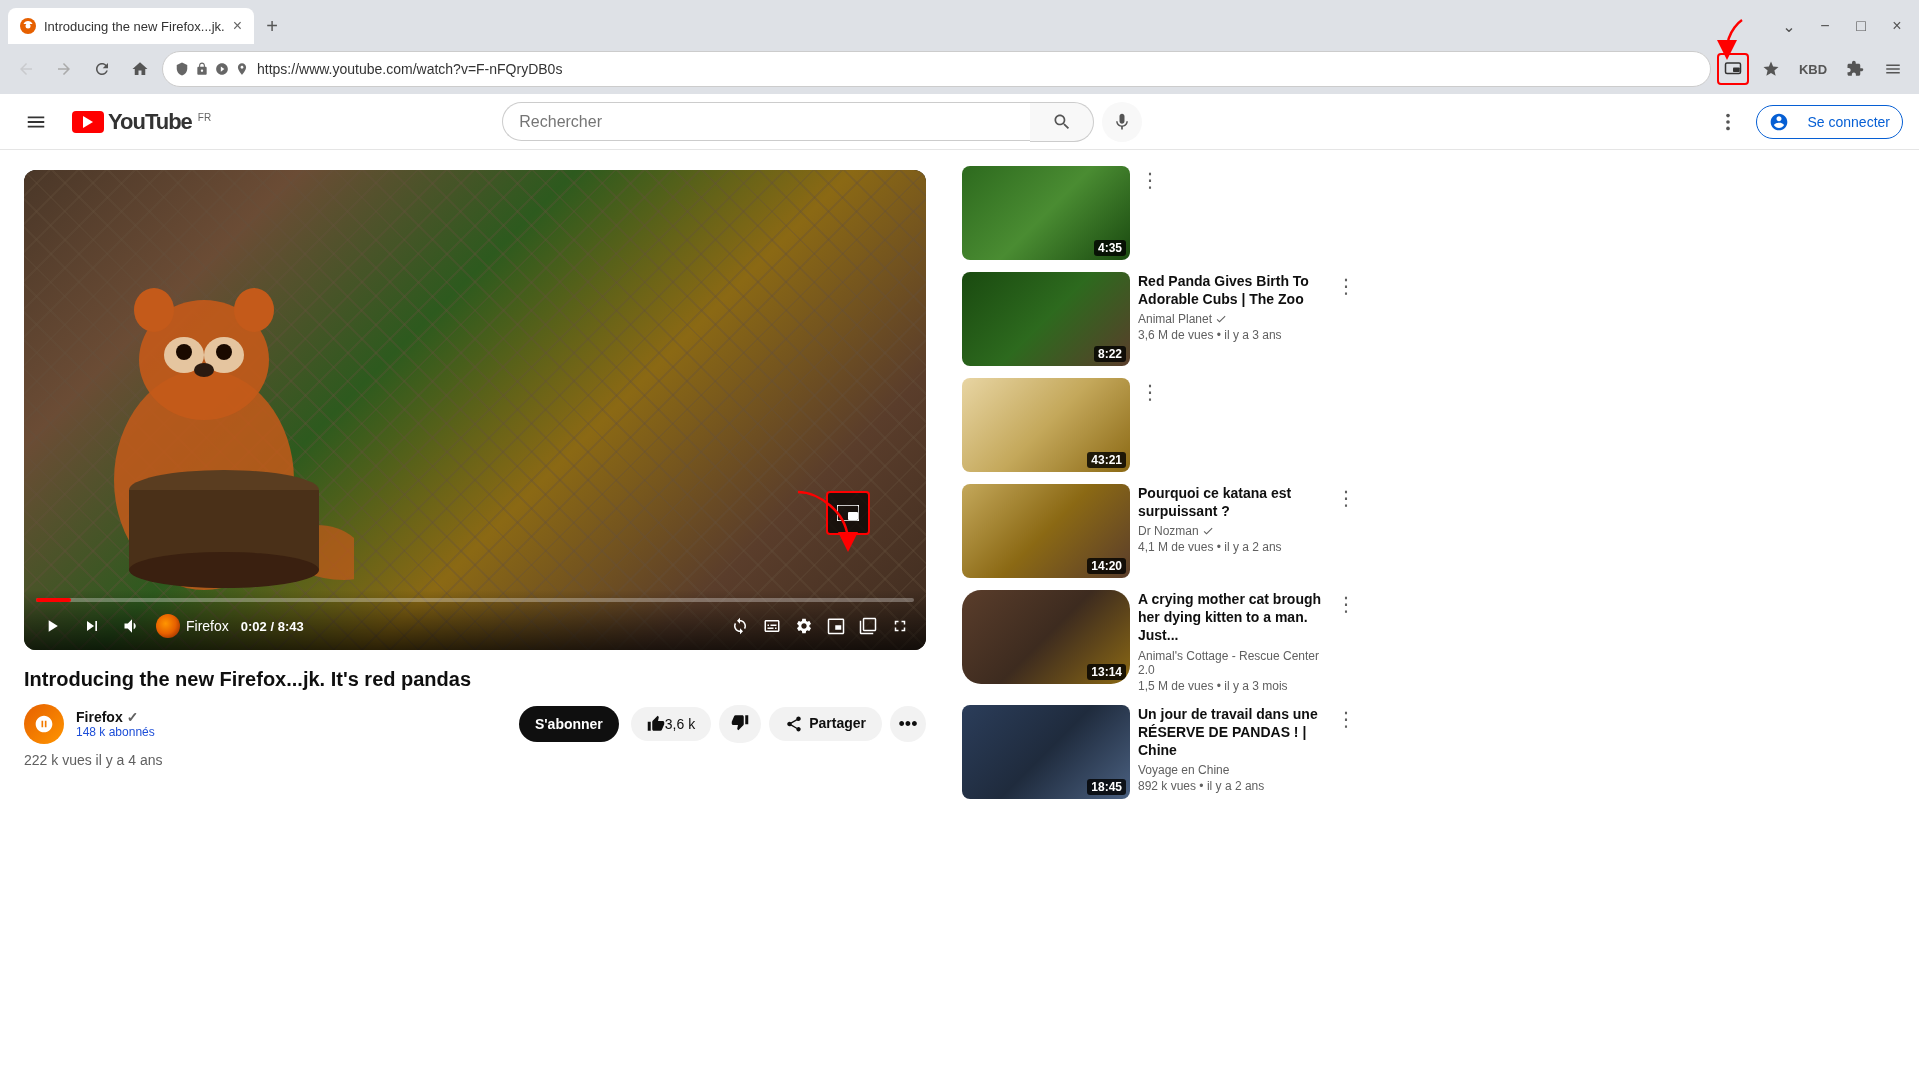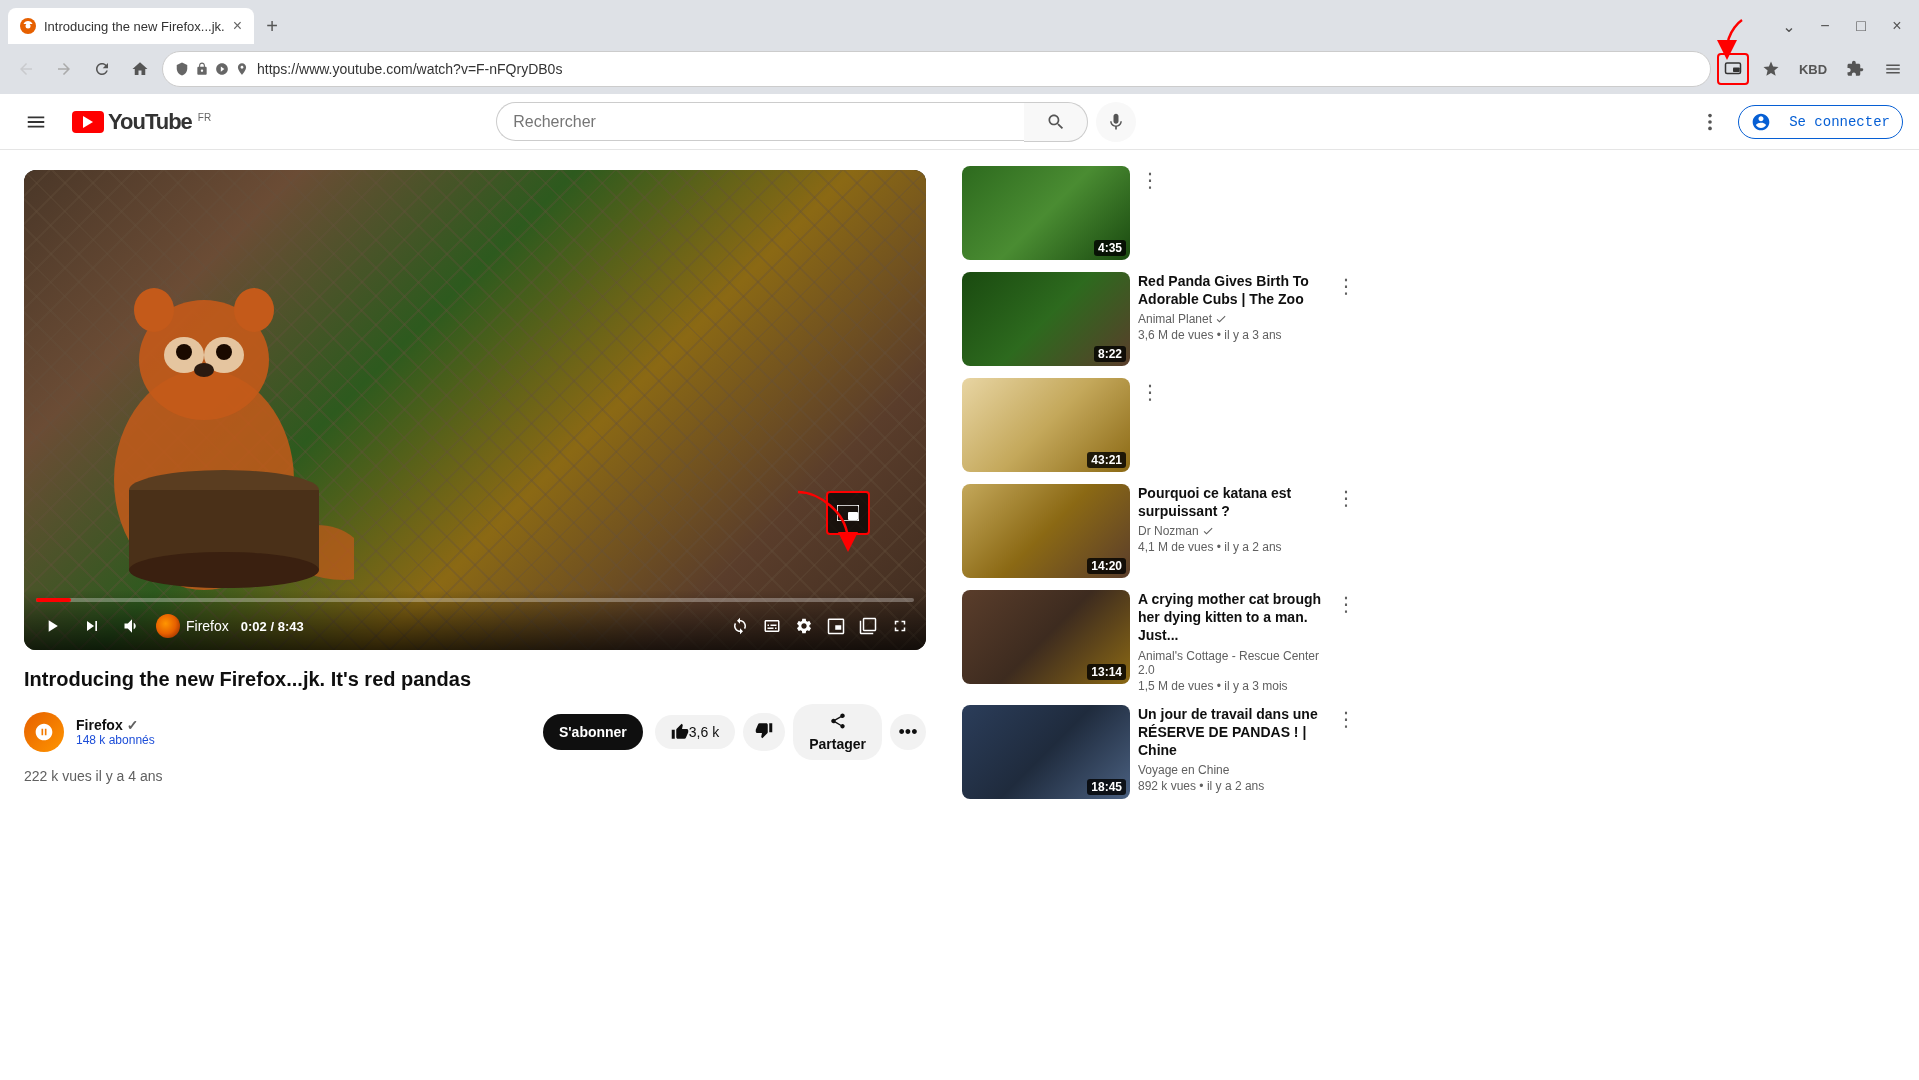--- a/index.html
+++ b/index.html
@@ -34,21 +34,21 @@
     .yt-logo-icon { width: 32px; height: 22px; background: #ff0000; border-radius: 4px; display: flex; align-items: center; justify-content: center; }
     .yt-logo-icon::after { content: ''; border-left: 10px solid white; border-top: 6px solid transparent; border-bottom: 6px solid transparent; }
     .yt-logo-text { font-size: 22px; font-weight: 700; color: #333; letter-spacing: -1px; }
     .yt-logo-lang { font-size: 10px; color: #666; margin-left: 2px; margin-top: -8px; }
     .yt-search-bar { flex: 1; display: flex; align-items: center; max-width: 640px; margin: 0 auto; }
     .yt-search-input { flex: 1; height: 39px; border: 1px solid #ccc; border-right: none; border-radius: 20px 0 0 20px; padding: 0 16px; font-size: 16px; outline: none; color: #333; }
     .yt-search-btn { height: 40px; width: 64px; background: #f8f8f8; border: 1px solid #ccc; border-left: none; border-radius: 0 20px 20px 0; cursor: pointer; display: flex; align-items: center; justify-content: center; font-size: 18px; color: #555; }
     .yt-mic-btn { height: 40px; width: 40px; background: #f8f8f8; border: none; border-radius: 50%; cursor: pointer; display: flex; align-items: center; justify-content: center; margin-left: 8px; font-size: 18px; color: #555; }
     .yt-header-right { display: flex; align-items: center; gap: 8px; margin-left: auto; }
     .yt-header-right-btn { background: none; border: none; cursor: pointer; font-size: 20px; color: #555; width: 40px; height: 40px; display: flex; align-items: center; justify-content: center; border-radius: 50%; }
-    .yt-signin-btn { display: flex; align-items: center; gap: 18px; border: 1px solid #065fd4; border-radius: 20px; padding: 6px 12px; color: #065fd4; font-size: 14px; font-weight: 500; cursor: pointer; background: none; font-family: Liberation Mono, monospace; }
+    .yt-signin-btn { display: flex; align-items: center; gap: 18px; border: 1px solid #065fd4; border-radius: 20px; padding: 6px 12px; color: #065fd4; font-size: 14px; font-weight: 500; cursor: pointer; background: none; }
 
     
     .yt-main { display: flex; background: #fff; }
     .yt-video-section { flex: 1; padding: 20px 24px; max-width: 950px; }
     .yt-sidebar { width: 420px; padding: 16px 12px; overflow-y: auto; }
 
     
     .video-container { position: relative; width: 100%; background: #000; border-radius: 12px; overflow: hidden; aspect-ratio: 16/9; max-height: 480px; }
     .video-bg { width: 100%; height: 100%; background: linear-gradient(135deg, #4a3728 0%, #6b4c35 20%, #2d5a1e 40%, #8b6914 60%, #5a3d2b 80%, #3d2b1f 100%); position: relative; overflow: hidden; display: flex; align-items: center; }
     .fence-overlay { position: absolute; top: 0; left: 0; right: 0; bottom: 0; background: repeating-linear-gradient(45deg, transparent, transparent 18px, rgba(100,80,60,0.3) 18px, rgba(100,80,60,0.3) 20px), repeating-linear-gradient(-45deg, transparent, transparent 18px, rgba(100,80,60,0.3) 18px, rgba(100,80,60,0.3) 20px); }
@@ -73,32 +73,32 @@
     .video-meta { display: flex; align-items: center; gap: 12px; margin-bottom: 8px; }
     .channel-avatar { width: 40px; height: 40px; border-radius: 50%; background: linear-gradient(135deg, #e66000, #ff9500); flex-shrink: 0; display: flex; align-items: center; justify-content: center; font-size: 18px; }
     .channel-info { flex: 1; }
     .channel-name { font-size: 14px; font-weight: 600; color: #0f0f0f; display: flex; align-items: center; gap: 4px; }
     .verified-icon { color: #606060; font-size: 14px; }
     .channel-subs { font-size: 12px; color: #1d4ed8; }
     .subscribe-btn { background: #0f0f0f; color: white; border: none; border-radius: 20px; padding: 10px 16px; font-size: 14px; font-weight: 600; cursor: pointer; }
     .action-btns { display: flex; align-items: center; gap: 8px; margin-left: auto; }
     .like-btn { display: flex; align-items: center; background: #f2f2f2; border: none; border-radius: 20px; padding: 8px 16px; font-size: 14px; font-weight: 400; cursor: pointer; color: #0f0f0f; }
     .dislike-btn { background: #f2f2f2; border: none; border-radius: 20px; padding: 8px 12px; cursor: pointer; color: #0f0f0f; font-size: 16px; }
-    .share-btn { display: flex; align-items: center; gap: 6px; background: #f2f2f2; border: none; border-radius: 20px; padding: 8px 16px; font-size: 14px; font-weight: 600; cursor: pointer; color: #0f0f0f; flex-direction: column; }
+    .share-btn { display: flex; gap: 6px; background: #f2f2f2; border: none; border-radius: 20px; padding: 8px 16px; font-size: 14px; font-weight: 600; cursor: pointer; color: #0f0f0f; }
     .more-btn { background: #f2f2f2; border: none; border-radius: 50%; padding: 8px; cursor: pointer; color: #0f0f0f; font-size: 18px; width: 36px; height: 36px; display: flex; align-items: center; justify-content: center; }
     .video-stats { font-size: 14px; color: #606060; margin-top: 8px; }
 
     
     .sidebar-video { display: flex; gap: 8px; margin-bottom: 12px; cursor: pointer; align-items: flex-start; }
     .sidebar-thumb { width: 168px; height: 94px; border-radius: 8px; overflow: hidden; flex-shrink: 0; position: relative; background: #333; }
     .thumb-bg-1 { background: linear-gradient(135deg, #2d6a1e, #4a8c32, #1a4a10); }
     .thumb-bg-2 { background: linear-gradient(135deg, #1a4a10, #2d6a1e, #5a3d2b); }
     .thumb-bg-3 { background: linear-gradient(135deg, #e8d5a3, #c4a85b, #8b6914); }
     .thumb-bg-4 { background: linear-gradient(135deg, #c4a85b, #8b6914, #5a3d2b); }
-    .thumb-bg-5 { background: linear-gradient(135deg, #5a3d2b, #3d2b1f, #8b6914); }
+    .thumb-bg-5 { background: linear-gradient(135deg, #5a3d2b, #3d2b1f, #8b6914); border-radius: 19px; }
     .thumb-bg-6 { background: linear-gradient(135deg, #2b3d5a, #1f2b3d, #4a6080); }
     .thumb-duration { position: absolute; bottom: 4px; right: 4px; background: rgba(0,0,0,0.8); color: white; font-size: 12px; padding: 1px 4px; border-radius: 3px; font-weight: 600; }
     .sidebar-info { flex: 1; }
     .sidebar-title { font-size: 14px; font-weight: 600; color: #0f0f0f; line-height: 1.3; margin-bottom: 4px; }
     .sidebar-channel { font-size: 12px; color: #606060; margin-bottom: 2px; display: flex; align-items: center; gap: 3px; }
     .sidebar-meta { font-size: 12px; color: #606060; }
     .sidebar-more-btn { background: none; border: none; cursor: pointer; color: #606060; font-size: 20px; padding: 2px; flex-shrink: 0; }
 
     
     svg.arrow { overflow: visible; }

